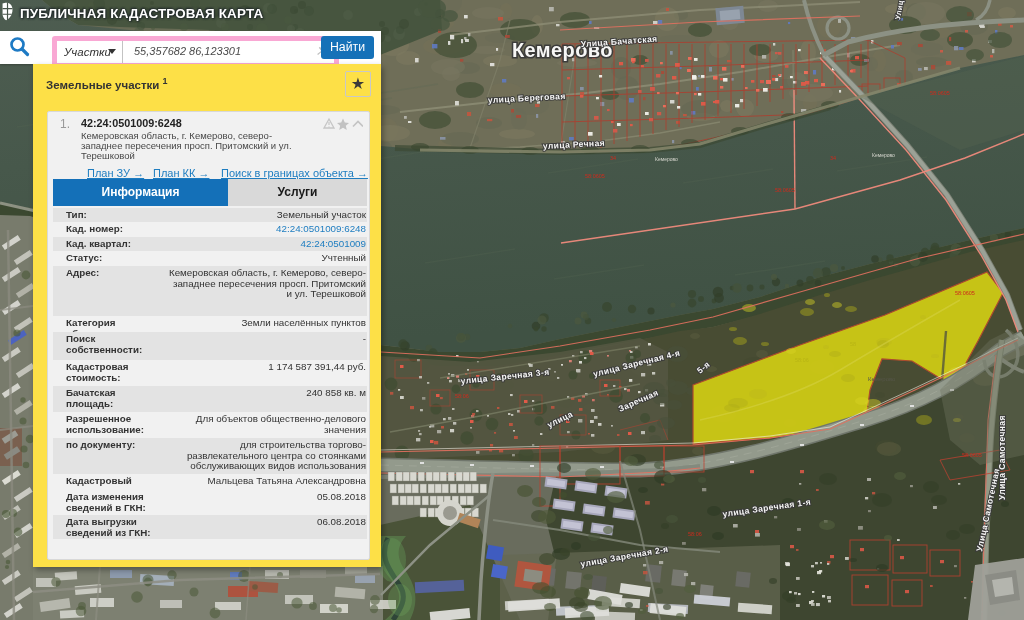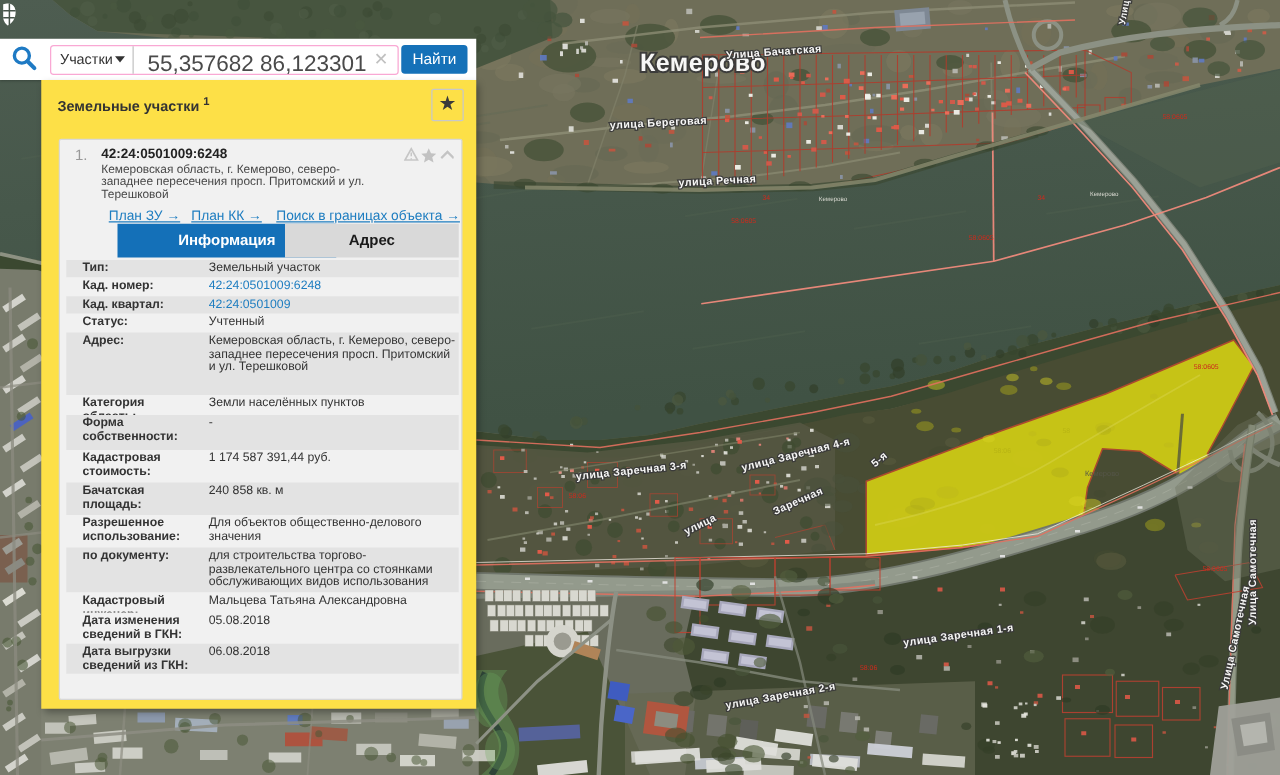--- a/index.html
+++ b/index.html
@@ -10,27 +10,27 @@
 
   
   #hdr { position:absolute; left:20px; top:5.5px; color:#fff; font-size:13.4px; font-weight:bold;
          letter-spacing:0.2px; text-shadow:0 0 3px #20282a, 1px 1px 2px #20282a, -1px -1px 2px #20282a; }
   #logo { position:absolute; left:1px; top:2px; }
 
   
   #sbar { position:absolute; left:0; top:31px; width:381px; height:33px; background:#fff;
           box-shadow:0 1px 2px rgba(0,0,0,.25); }
   #mag { position:absolute; left:8px; top:4px; }
-  #combo { position:absolute; left:40px; top:5px; width:277px; height:22px; border:1px solid #f9a8d4;
-           border-radius:3px; background:#fff; }
+  #combo { position:absolute; left:52px; top:5px; width:277px; height:22px; border:5px solid #f9a8d4;
+           border-radius:3px; background:#fff;font-style:italic; }
   #ddl { position:absolute; left:0; top:0; width:65px; height:22px; border-right:1px solid #c3c3c3; }
   #ddl span.t { position:absolute; left:7px; top:4.5px; font-size:11.5px; color:#333; }
   #ddl span.c { position:absolute; right:6px; top:8px; width:0; height:0; border-left:4px solid transparent;
                border-right:4px solid transparent; border-top:5px solid #333; }
-  #qry { position:absolute; left:77px; top:4px; font-size:18px; color:#4a4a4a; }
+  #qry { position:absolute; left:77px; top:4px; font-size:11px; color:#4a4a4a; }
   #clr { position:absolute; left:258px; top:2px; font-size:14px; color:#c0c0c0; }
   #btn { position:absolute; left:321px; top:5px; width:53px; height:23px; background:#1571b8; border-radius:3px;
          color:#fff; font-size:12.3px; text-align:center; line-height:23px; }
 
   
   #panel { position:absolute; left:33px; top:64px; width:348px; height:503px; background:#fde047;
            box-shadow:2px 3px 6px rgba(0,0,0,.35); }
   #ptitle { position:absolute; left:13px; top:12px; font-size:11.5px; font-weight:bold; color:#333; }
   #ptitle sup { font-size:9px; }
   #pstar { position:absolute; left:312px; top:7px; width:24px; height:24px; border:1px solid #c8c8c8;
@@ -39,29 +39,29 @@
   
   #card { position:absolute; left:14px; top:47px; width:321px; height:447px; background:#f1f1f1;
           border:1px solid #d8d8d8; border-radius:2px; }
   #cnum { position:absolute; left:12px; top:5px; font-size:12px; color:#999; }
   #ccode { position:absolute; left:33px; top:5px; font-size:10.8px; font-weight:bold; color:#222; }
   #cicons { position:absolute; right:6px; top:5px; color:#9a9a9a; }
   #caddr { position:absolute; left:33px; top:19px; width:211px; font-size:9.5px; line-height:10.2px; color:#474747; }
   .clink { position:absolute; top:55px; font-size:11px; color:#1e7dc0; text-decoration:underline; white-space:nowrap; }
   #tabs { position:absolute; left:5px; top:67px; width:314px; height:27px; }
   #tab1 { position:absolute; left:0; top:0; width:175px; height:27px; background:#1470b8; color:#fff;
-          font-weight:bold; font-size:12px; text-align:center; line-height:27px;margin-left:41px; }
+          font-weight:bold; font-size:12px; text-align:center; line-height:27px; }
   #tab2 { position:absolute; left:175px; top:0; width:139px; height:27px; background:#d9d9d9; color:#1a1a1a;
           font-weight:bold; font-size:12px; text-align:center; line-height:27px; }
   #tbl { position:absolute; left:5px; top:96px; width:314px; }
   .row { position:relative; width:314px; background:#f1f1f1; }
   .row.gray { background:#e3e3e3; }
   .rl { position:absolute; left:13px; top:2px; width:95px; font-size:9.8px; line-height:10.6px;
         font-weight:bold; color:#333; }
-  .rv { position:absolute; left:114px; top:2px; width:199px; font-size:9.8px; line-height:10.6px; color:#333; }
+  .rv { position:absolute; left:114px; top:2px; width:199px; font-size:9.8px; line-height:10.6px; color:#333;text-align:right; }
   .rv.blue { color:#1e7dc0; }
 </style>
 </head>
 <body>
 <div id="stage">
 <svg id="map" width="1024" height="620" viewBox="0 0 1024 620" style="position:absolute;left:0;top:0">
 <defs>
         <linearGradient id="wg" x1="0" y1="0" x2="0.25" y2="1">
           <stop offset="0" stop-color="#4e5d51"></stop>
           <stop offset="0.45" stop-color="#47584b"></stop>
@@ -1152,20 +1152,21 @@
 <text x="962" y="457" font-size="5.5" fill="#cc2b1d" font-family="Liberation Sans, sans-serif">58:0605</text>
 <text x="688" y="536" font-size="5.5" fill="#cc2b1d" font-family="Liberation Sans, sans-serif">58:06</text>
 </svg>
 
   <div id="logo">
     <svg width="12" height="19" viewBox="0 0 14 22">
       <path d="M1.8,1.6 L1.8,13.5 C1.8,17.5 4.5,20.5 6,21.3 C10.5,19 13.4,14.5 13.4,9 C13.4,4.2 10.6,0.8 6.8,0.8 C4.8,0.8 3,1.1 1.8,1.6 Z" fill="#fff"></path>
       <path d="M7.6,0.8 L7.6,21 M1.8,7.6 L13.4,7.6 M1.8,14.2 L12.6,14.2" stroke="#47544a" stroke-width="1.4" fill="none"></path>
     </svg>
   </div>
+  <div id="hdr">ПУБЛИЧНАЯ КАДАСТРОВАЯ КАРТА</div>
 
   <div id="sbar">
     <div id="mag">
       <svg width="24" height="24" viewBox="0 0 24 24">
         <circle cx="9.5" cy="9.5" r="6" fill="none" stroke="#1e7ac4" stroke-width="2.7"></circle>
         <line x1="14" y1="14" x2="19.5" y2="19.5" stroke="#1e7ac4" stroke-width="3.2" stroke-linecap="round"></line>
       </svg>
     </div>
     <div id="combo">
       <div id="ddl">
@@ -1191,21 +1192,21 @@
           <path d="M20,1.5 L21.8,5.6 26,5.9 22.8,8.8 23.8,13 20,10.7 16.2,13 17.2,8.8 14,5.9 18.2,5.6 Z" fill="#c2c2c2"></path>
           <path d="M30,9.5 L35,4.5 40,9.5" fill="none" stroke="#c4c4c4" stroke-width="1.7"></path>
         </svg>
       </div>
       <div id="caddr">Кемеровская область, г. Кемерово, северо-западнее пересечения просп. Притомский и ул. Терешковой</div>
       <a class="clink" style="left:39px">План ЗУ →</a>
       <a class="clink" style="left:105px">План КК →</a>
       <a class="clink" style="left:173px">Поиск в границах объекта →</a>
       <div id="tabs">
         <div id="tab1">Информация</div>
-        <div id="tab2">Адрес</div>
+        <div id="tab2">Услуги</div>
       </div>
       <div id="tbl">
 <div class="row gray" style="height:14px">
             <div class="rl">Тип:</div>
             <div class="rv">Земельный участок</div>
           </div>
 <div class="row" style="height:15px">
             <div class="rl">Кад. номер:</div>
             <div class="rv blue">42:24:0501009:6248</div>
           </div>
@@ -1219,21 +1220,21 @@
           </div>
 <div class="row gray" style="height:50px">
             <div class="rl">Адрес:</div>
             <div class="rv">Кемеровская область, г. Кемерово, северо-западнее пересечения просп. Притомский и ул. Терешковой</div>
           </div>
 <div class="row" style="height:16px">
             <div class="rl">Категория область:</div>
             <div class="rv">Земли населённых пунктов</div>
           </div>
 <div class="row gray" style="height:28px">
-            <div class="rl">Форма собственности:</div>
+            <div class="rl">Поиск собственности:</div>
             <div class="rv">-</div>
           </div>
 <div class="row" style="height:26px">
             <div class="rl">Кадастровая стоимость:</div>
             <div class="rv">1 174 587 391,44 руб.</div>
           </div>
 <div class="row gray" style="height:26px">
             <div class="rl">Бачатская площадь:</div>
             <div class="rv">240 858 кв. м</div>
           </div>

